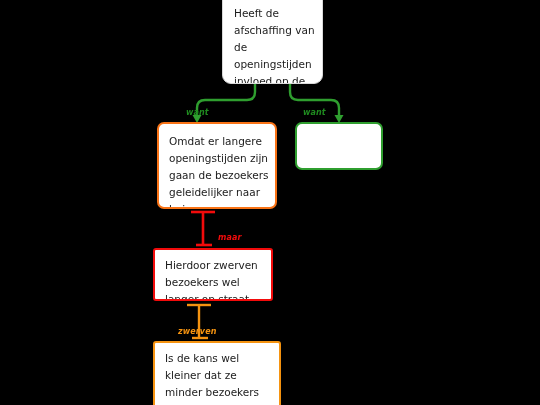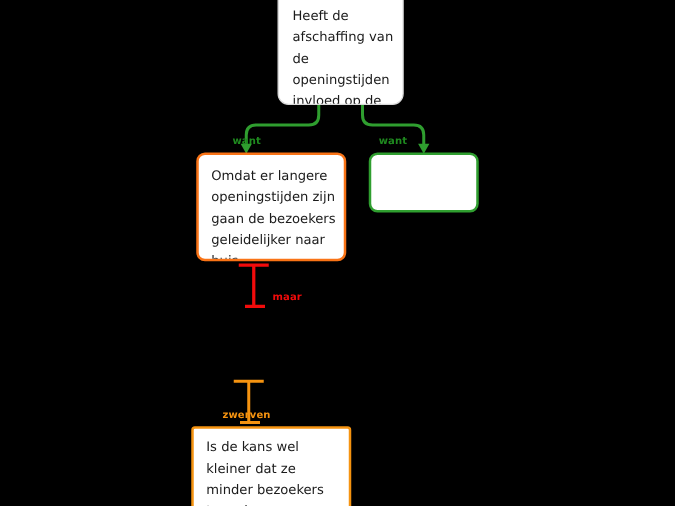--- a/index.html
+++ b/index.html
@@ -101,20 +101,21 @@
     width: 540px;
     height: 405px;
     pointer-events: none;
   }
   .edge-label {
     position: absolute;
     font-size: 8px;
     font-weight: bold;
     letter-spacing: 0.1px;
     white-space: nowrap;
+    font-style: italic;
   }
   .edge-label.green  { color: #1f8a1f; }
   .edge-label.red    { color: #f20b0b; padding-left: 37px; }
   .edge-label.orange { color: #f59310; }
 
   #label-want-left   { left: 186px; top: 108px; }
   #label-want-right  { left: 303px; top: 108px; }
   #label-maar        { left: 181px; top: 233px; }
   #label-echter      { left: 178px; top: 327px; }
 </style>
@@ -169,20 +170,25 @@
 openingstijden zijn
 gaan de bezoekers
 geleidelijker naar
 huis</span>
   </div>
 
   <div class="node" id="node-reason-right">
     <span class="node-text"></span>
   </div>
 
+  <div class="node" id="node-objection">
+    <span class="node-text">Hierdoor zwerven
+bezoekers wel
+langer op straat</span>
+  </div>
 
   <div class="node" id="node-rebuttal">
     <span class="node-text">Is de kans wel
 kleiner dat ze
 minder bezoekers
 tegenkomen</span>
   </div>
 
 </div>
 

